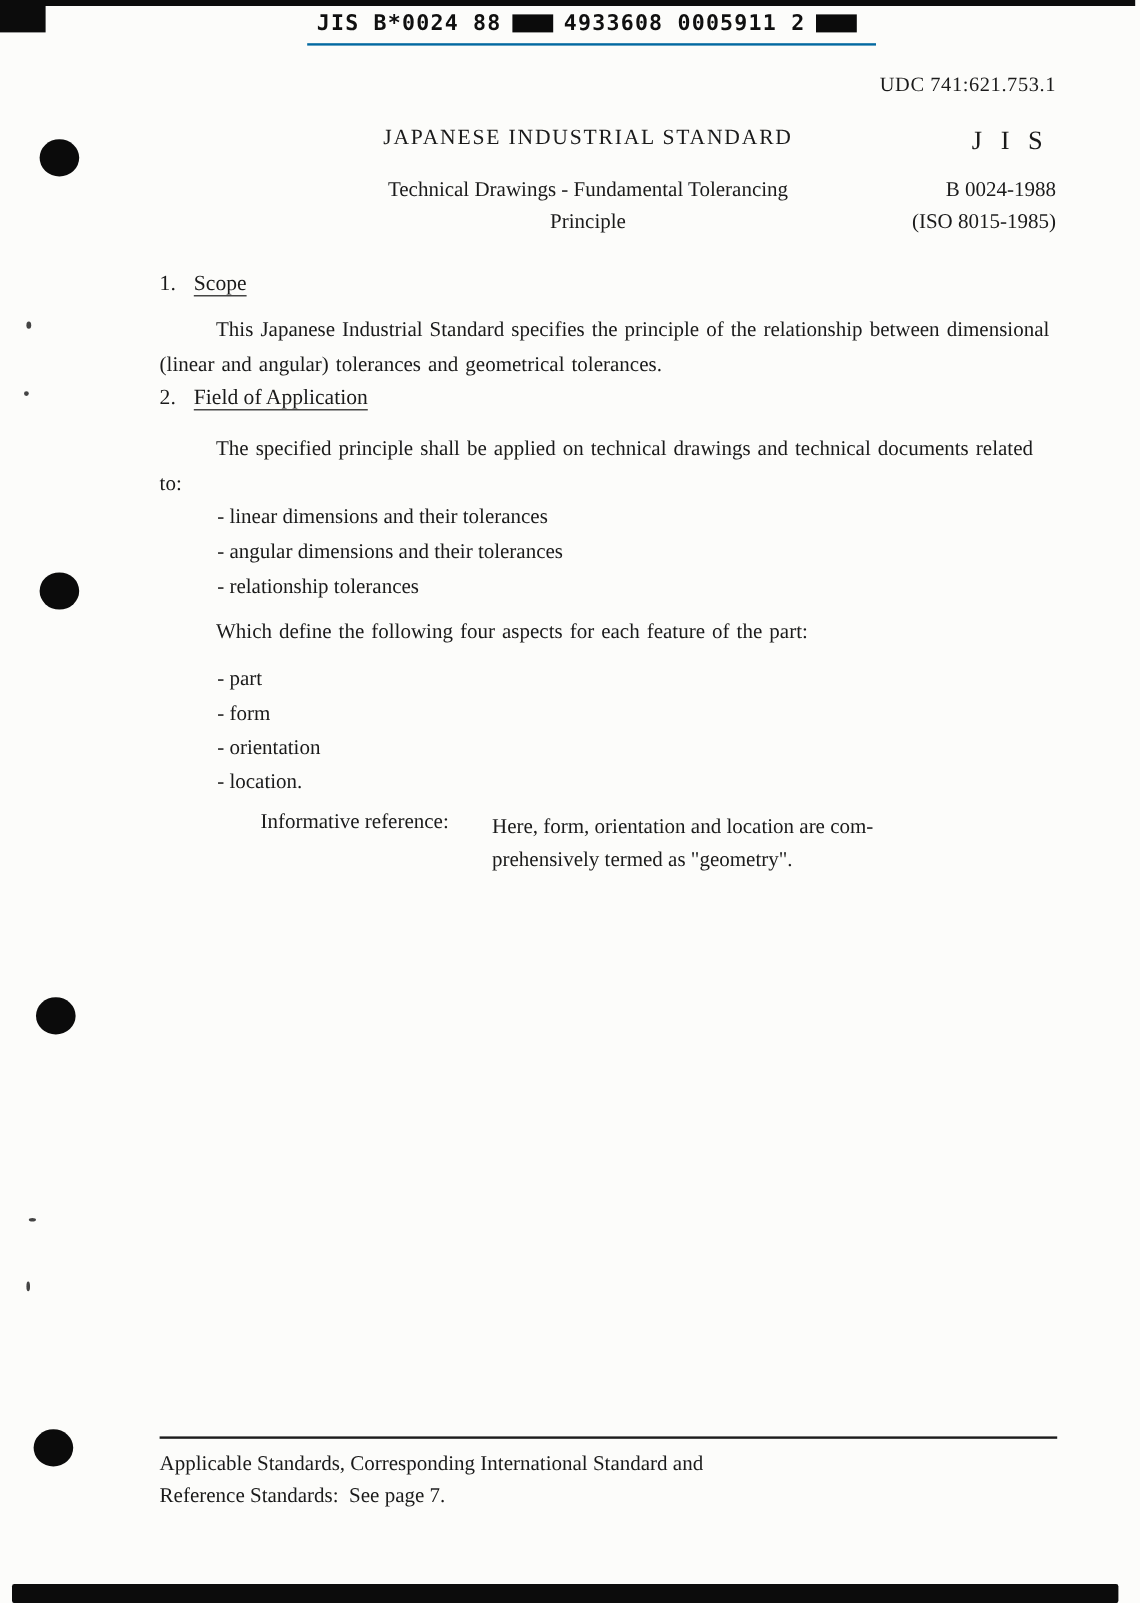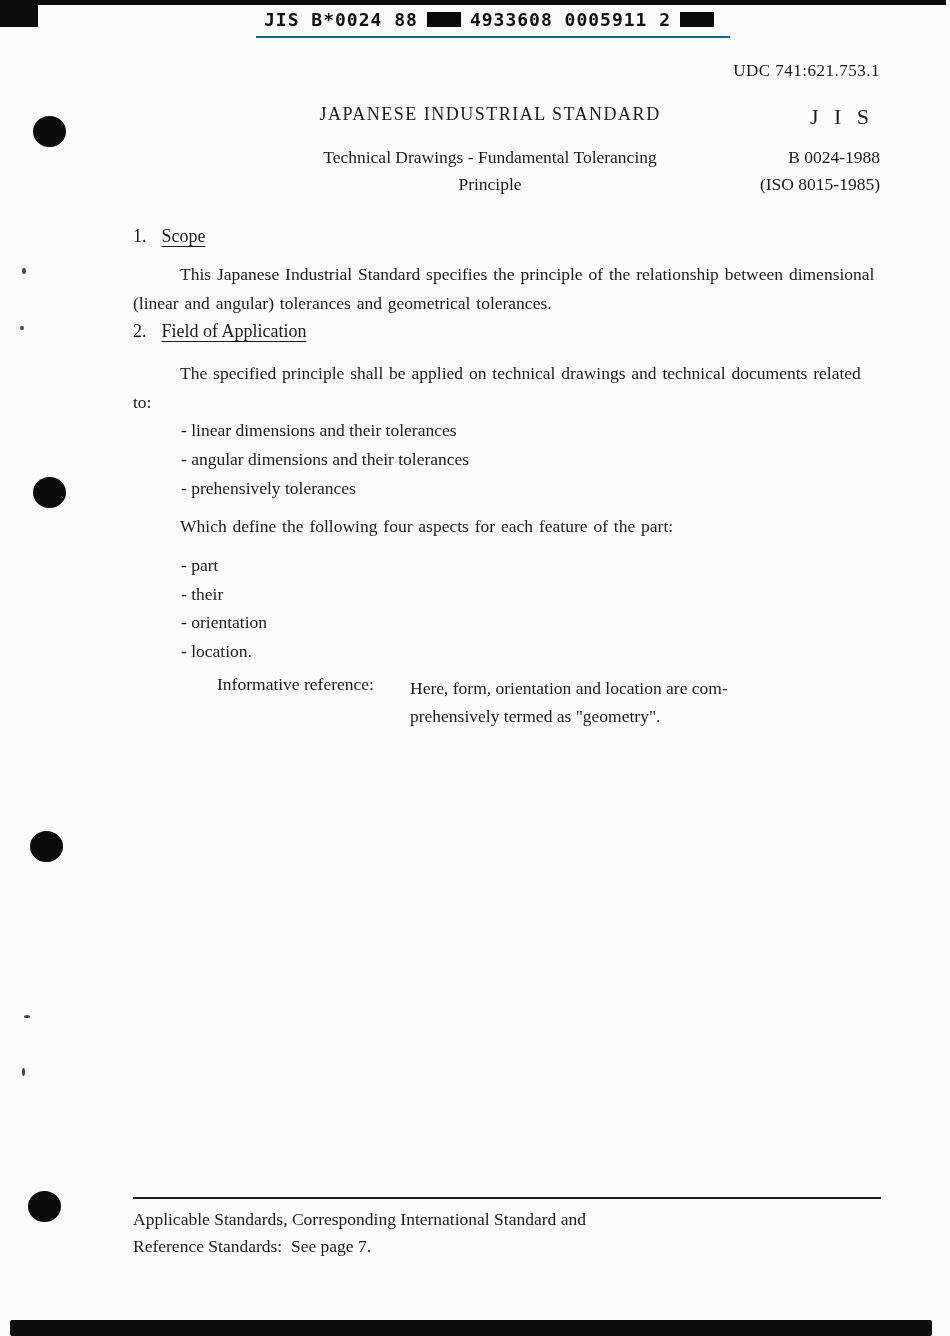--- a/index.html
+++ b/index.html
@@ -112,28 +112,28 @@
   <div class="abs body-text para para1">This Japanese Industrial Standard specifies the principle of the relationship between dimensional (linear and angular) tolerances and geometrical tolerances.</div>
 
   <div class="abs sec-head sec2-head">
     <span class="sec-num">2.</span><span class="sec-title">Field of Application</span>
   </div>
   <div class="abs body-text para para2">The specified principle shall be applied on technical drawings and technical documents related to:</div>
 
   <div class="abs list list-a">
     <div>- linear dimensions and their tolerances</div>
     <div>- angular dimensions and their tolerances</div>
-    <div>- prehensively tolerances</div>
+    <div>- relationship tolerances</div>
   </div>
 
   <div class="abs body-text para para3">Which define the following four aspects for each feature of the part:</div>
 
   <div class="abs list list-b">
     <div>- part</div>
-    <div>- their</div>
+    <div>- form</div>
     <div>- orientation</div>
     <div>- location.</div>
   </div>
 
   <div class="abs inform">
     <div class="inform-label">Informative reference:</div>
     <div class="inform-text">
       <div>Here, form, orientation and location are com-</div>
       <div>prehensively termed as "geometry".</div>
     </div>

